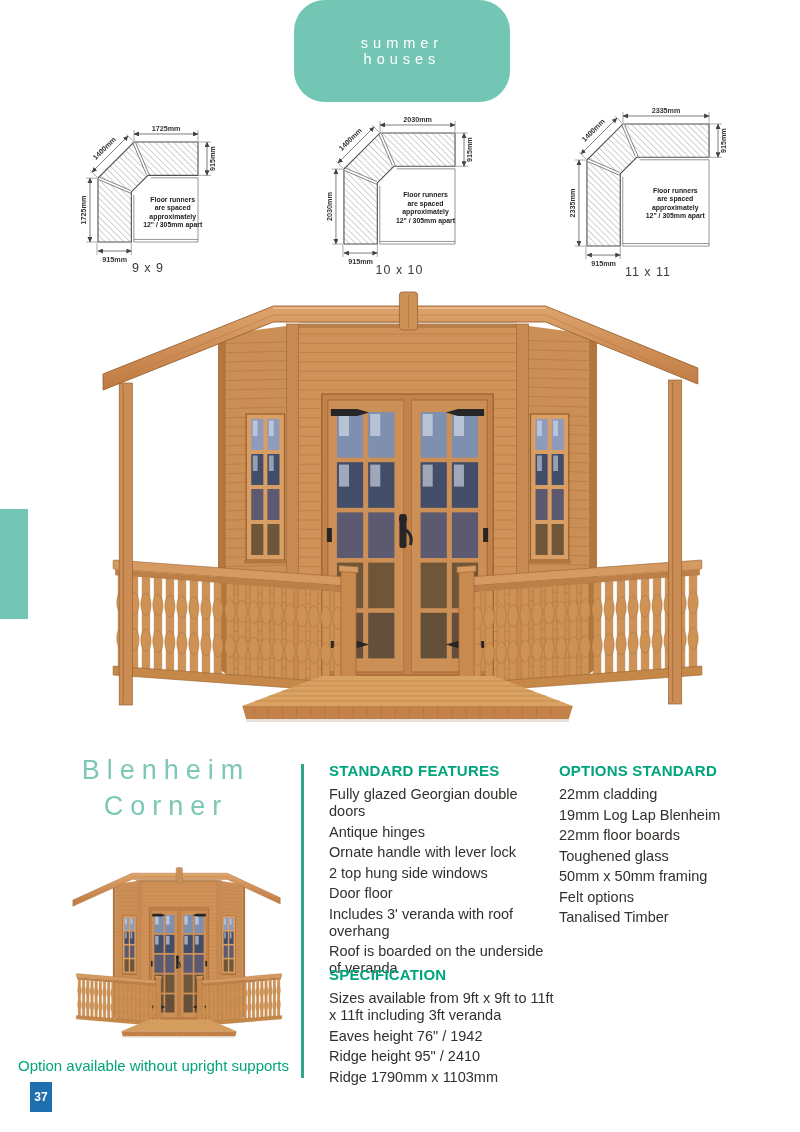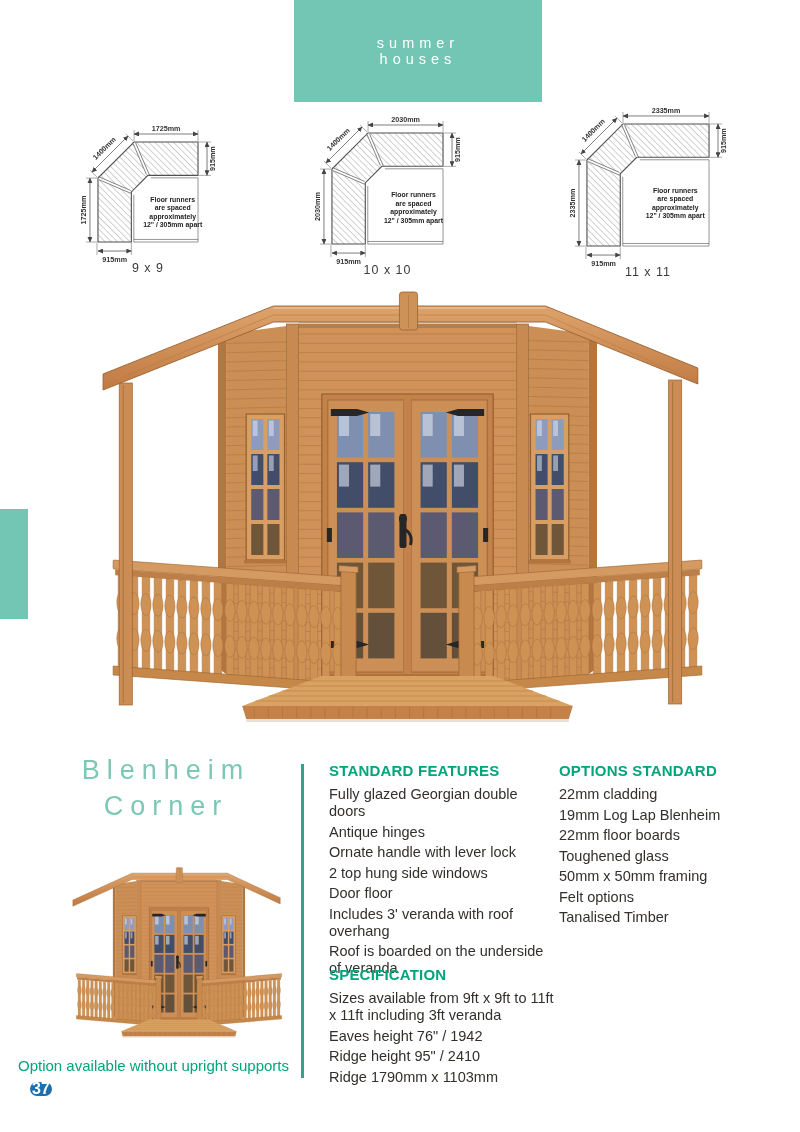--- a/index.html
+++ b/index.html
@@ -1,43 +1,43 @@
 <!DOCTYPE html>
 <html><head>
 <meta charset="utf-8">
 <style>
   html,body{margin:0;padding:0;background:#ffffff;}
   body{width:800px;height:1132px;position:relative;overflow:hidden;
        font-family:"Liberation Sans", sans-serif;color:#332f2c;}
   .abs{position:absolute;}
   
-  #banner{left:294px;top:0;width:248px;height:102px;background:#74c6b4;
-          display:flex;flex-direction:column;align-items:center;justify-content:center;}
+  #banner{left:294px;top:0;width:216px;height:102px;background:#74c6b4;
+          display:flex;flex-direction:column;align-items:center;justify-content:center;border-radius:31px;}
   #banner span{color:#ffffff;font-size:14.5px;letter-spacing:5px;line-height:16px;}
   
   #strip{left:0;top:509px;width:28px;height:110px;background:#74c6b4;}
   
   #title{left:40px;top:752px;width:252px;text-align:center;color:#7cc7b6;
          font-size:27px;letter-spacing:7px;line-height:36px;}
   #divider{left:301px;top:764px;width:3px;height:314px;background:#2ea68b;}
   
   .col{line-height:17px;font-size:14.5px;margin-left:12px;}
   .col h3{margin:0 0 7px 0;font-size:15px;font-weight:bold;color:#00a57c;letter-spacing:.2px;}
   .col ul{margin:0;padding:0;list-style:none;}
   .col li{margin:0 0 3.5px 0;}
   #features{left:317px;top:762px;width:228px;}
   #specification{left:317px;top:966px;width:232px;}
   #options{left:547px;top:762px;width:222px;}
   
   #caption{left:18px;top:1057px;width:278px;color:#00a57c;font-size:15px;}
-  #pagenum{left:30px;top:1082px;width:22px;height:14px;background:#1d6fad;color:#fff;
-           font-size:16px;font-weight:bold;display:flex;align-items:center;justify-content:center;border-radius:9px;}
+  #pagenum{left:30px;top:1082px;width:22px;height:30px;background:#1d6fad;color:#fff;
+           font-size:12px;font-weight:bold;display:flex;align-items:center;justify-content:center;}
   .diagram svg, .photo svg{display:block;width:100%;height:100%;}
   #diag1{left:68px;top:126px;width:152px;height:150px;}
-  #diag2{left:302px;top:117px;width:163px;height:161px;}
+  #diag2{left:314px;top:117px;width:163px;height:161px;}
   #diag3{left:557px;top:108px;width:174px;height:172px;}
   #photo-main{left:95px;top:288px;width:625px;height:445px;}
   #photo-small{left:70px;top:866px;width:218px;height:176px;}
 </style>
 </head>
 <body>
 
 <div class="abs" id="banner">
   <span>summer</span>
   <span>houses</span>

